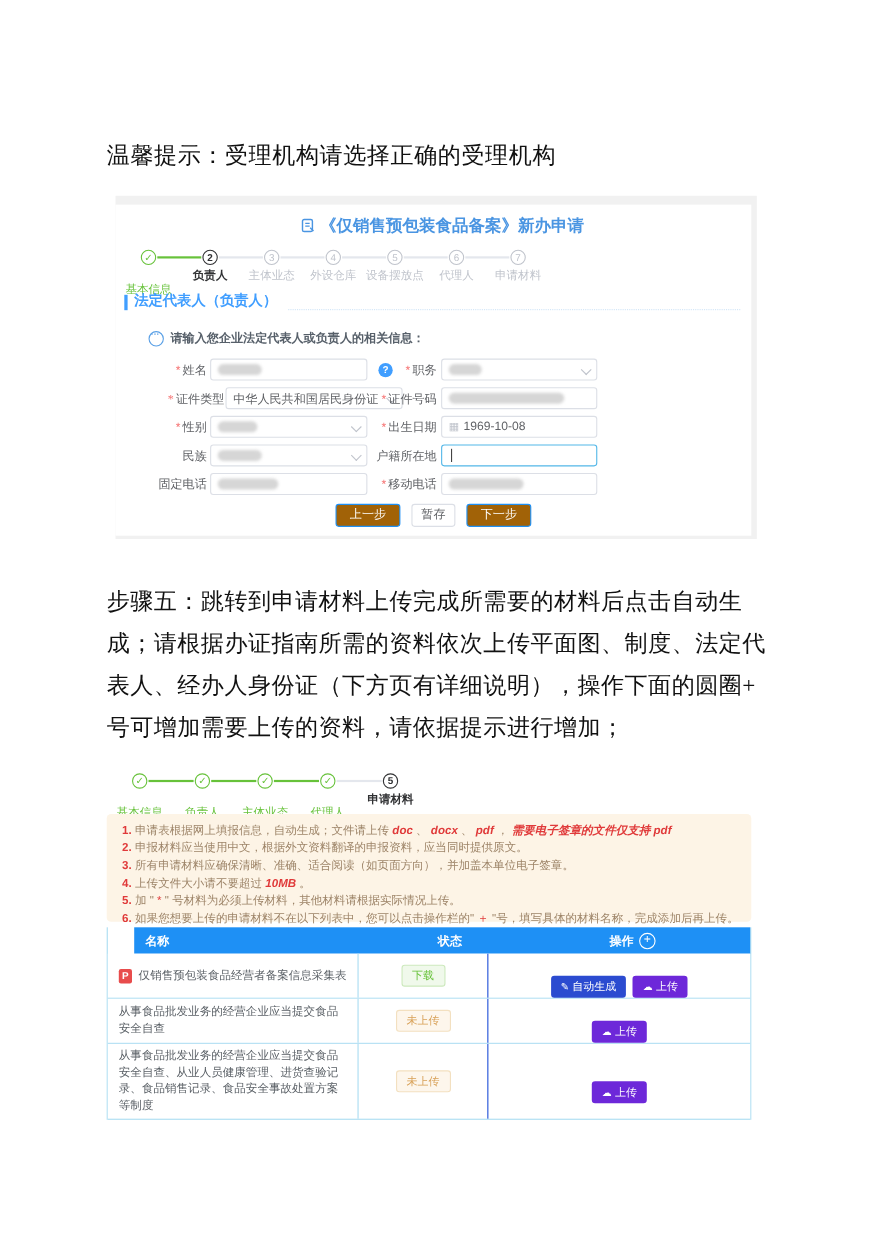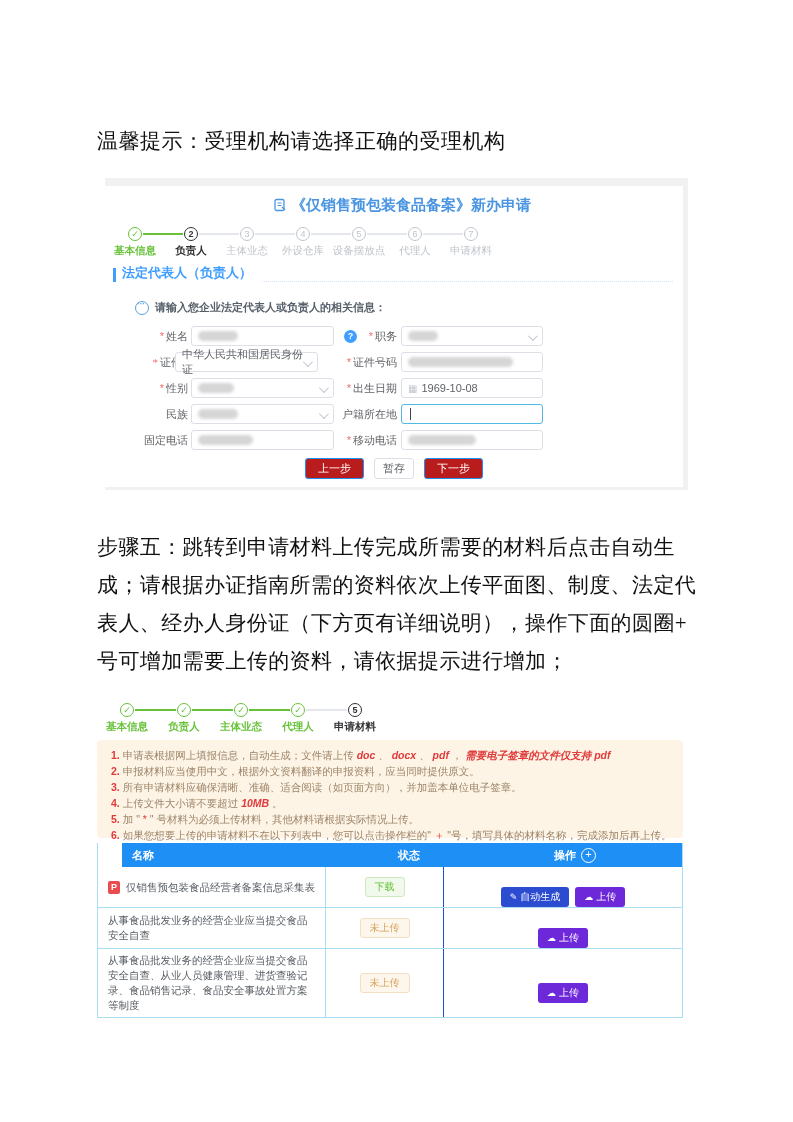--- a/index.html
+++ b/index.html
@@ -21,21 +21,21 @@
   .shot-title svg{vertical-align:-2px;margin-right:4px;}
 
   .steps-host{position:absolute;left:0;right:0;}
   .step-circle{position:absolute;width:14px;height:14px;border-radius:50%;border:1px solid #c0c4cc;
                box-sizing:border-box;background:#fff;font-size:9px;line-height:12px;text-align:center;color:#c0c4cc;}
   .step-circle.done{border-color:#67c23a;color:#67c23a;}
   .step-circle.current{border-color:#303133;color:#303133;font-weight:bold;}
   .step-line{position:absolute;height:2px;background:#e4e7ed;}
   .step-line.green{background:#67c23a;}
   .step-label{position:absolute;width:84px;text-align:center;font-size:10.5px;color:#c0c4cc;}
-  .step-label.done{color:#67c23a;font-weight:bold;}
+  .step-label.done{color:#67c23a;font-weight:normal;margin-top:12px;}
   .step-label.current{color:#303133;font-weight:bold;}
 
   .section-hd{position:absolute;top:78px;left:8px;right:10px;display:flex;align-items:flex-end;}
   .section-bar{width:3px;height:14px;background:#409eff;margin-right:6px;}
   .section-txt{font-size:13px;font-weight:bold;color:#409eff;white-space:nowrap;}
   .section-dots{flex:1;border-top:1px dotted #cfe4f7;margin-left:10px;}
 
   .hint-row{position:absolute;top:114px;left:30px;display:flex;align-items:center;font-size:11px;font-weight:bold;color:#57606a;}
   .hint-icon{width:12px;height:12px;border:1px solid #5aa0e6;border-radius:50%;margin-right:6px;position:relative;}
   .hint-icon::after{content:"\00b7\00b7\00b7";position:absolute;left:1px;top:-3px;color:#5aa0e6;font-size:8px;letter-spacing:0;}
@@ -49,21 +49,21 @@
   .ctl.focused{border-color:#53b7e8;}
   .blob{height:10px;border-radius:5px;background:#d6d6d6;filter:blur(1.5px);}
   .chev{position:absolute;right:7px;top:7px;width:6px;height:6px;border-right:1px solid #c0c4cc;border-bottom:1px solid #c0c4cc;transform:rotate(45deg) translateY(-2px);}
   .cal{color:#c0c4cc;font-size:10px;margin-right:4px;}
   .cursor{display:inline-block;width:1px;height:12px;background:#444;margin-left:2px;}
   .help-dot{position:absolute;width:13px;height:13px;border-radius:50%;background:#409eff;color:#fff;
             font-size:9px;font-weight:bold;text-align:center;line-height:13px;}
 
   .btn-bar{position:absolute;top:272px;left:0;right:0;display:flex;justify-content:center;gap:10px;}
   .btn{font-size:11px;border-radius:3px;padding:3px 12px;cursor:pointer;line-height:13px;}
-  .btn.primary{background:#b91c1c;color:#fff;border:1px solid #1e90f5;}
+  .btn.primary{background:#a16207;color:#fff;border:1px solid #1e90f5;}
   .btn.plain{background:#fff;color:#606266;border:1px solid #dcdfe6;padding:3px 8px;}
 
   
   .shot2{position:absolute;left:97px;top:693px;width:586px;height:297px;background:#fff;}
 
   .notice{position:absolute;top:47px;left:0;right:0;height:98px;box-sizing:border-box;
           background:#fdf4e6;border-radius:4px;padding:7px 14px;font-size:10.5px;line-height:16px;color:#9d8468;}
   .notice-line{white-space:nowrap;overflow:hidden;}
   .notice-num{color:#e03a3a;font-weight:bold;margin-right:3px;}
   .seg-hl{color:#e03a3a;font-style:italic;font-weight:bold;}
@@ -149,21 +149,21 @@
           </div>
           <div class="help-dot" style="left: 239px; top: 4px;">?</div>
           <div class="flabel" style="left: 198px; width: 94px;"><span class="req">*</span>职务</div>
           <div class="ctl" style="left: 296px; width: 142px;">
             <span class="blob" style="width: 30px;"></span>
             <span class="chev"></span>
           </div>
         </div>
         <div class="frow">
           <div class="flabel" style="left: 16px; width: 83px; font-family: Liberation Serif, serif;"><span class="req">*</span>证件类型</div>
-          <div class="ctl" style="left: 70px; width: 143px;">
+          <div class="ctl" style="left: 100px; width: 161px;">
             <span>中华人民共和国居民身份证</span>
             <span class="chev"></span>
           </div>
           <div class="flabel" style="left: 198px; width: 94px;"><span class="req">*</span>证件号码</div>
           <div class="ctl" style="left: 296px; width: 142px;">
             <span class="blob" style="width: 105px;"></span>
           </div>
         </div>
         <div class="frow">
           <div class="flabel" style="left: 0px; width: 83px;"><span class="req">*</span>性别</div>

